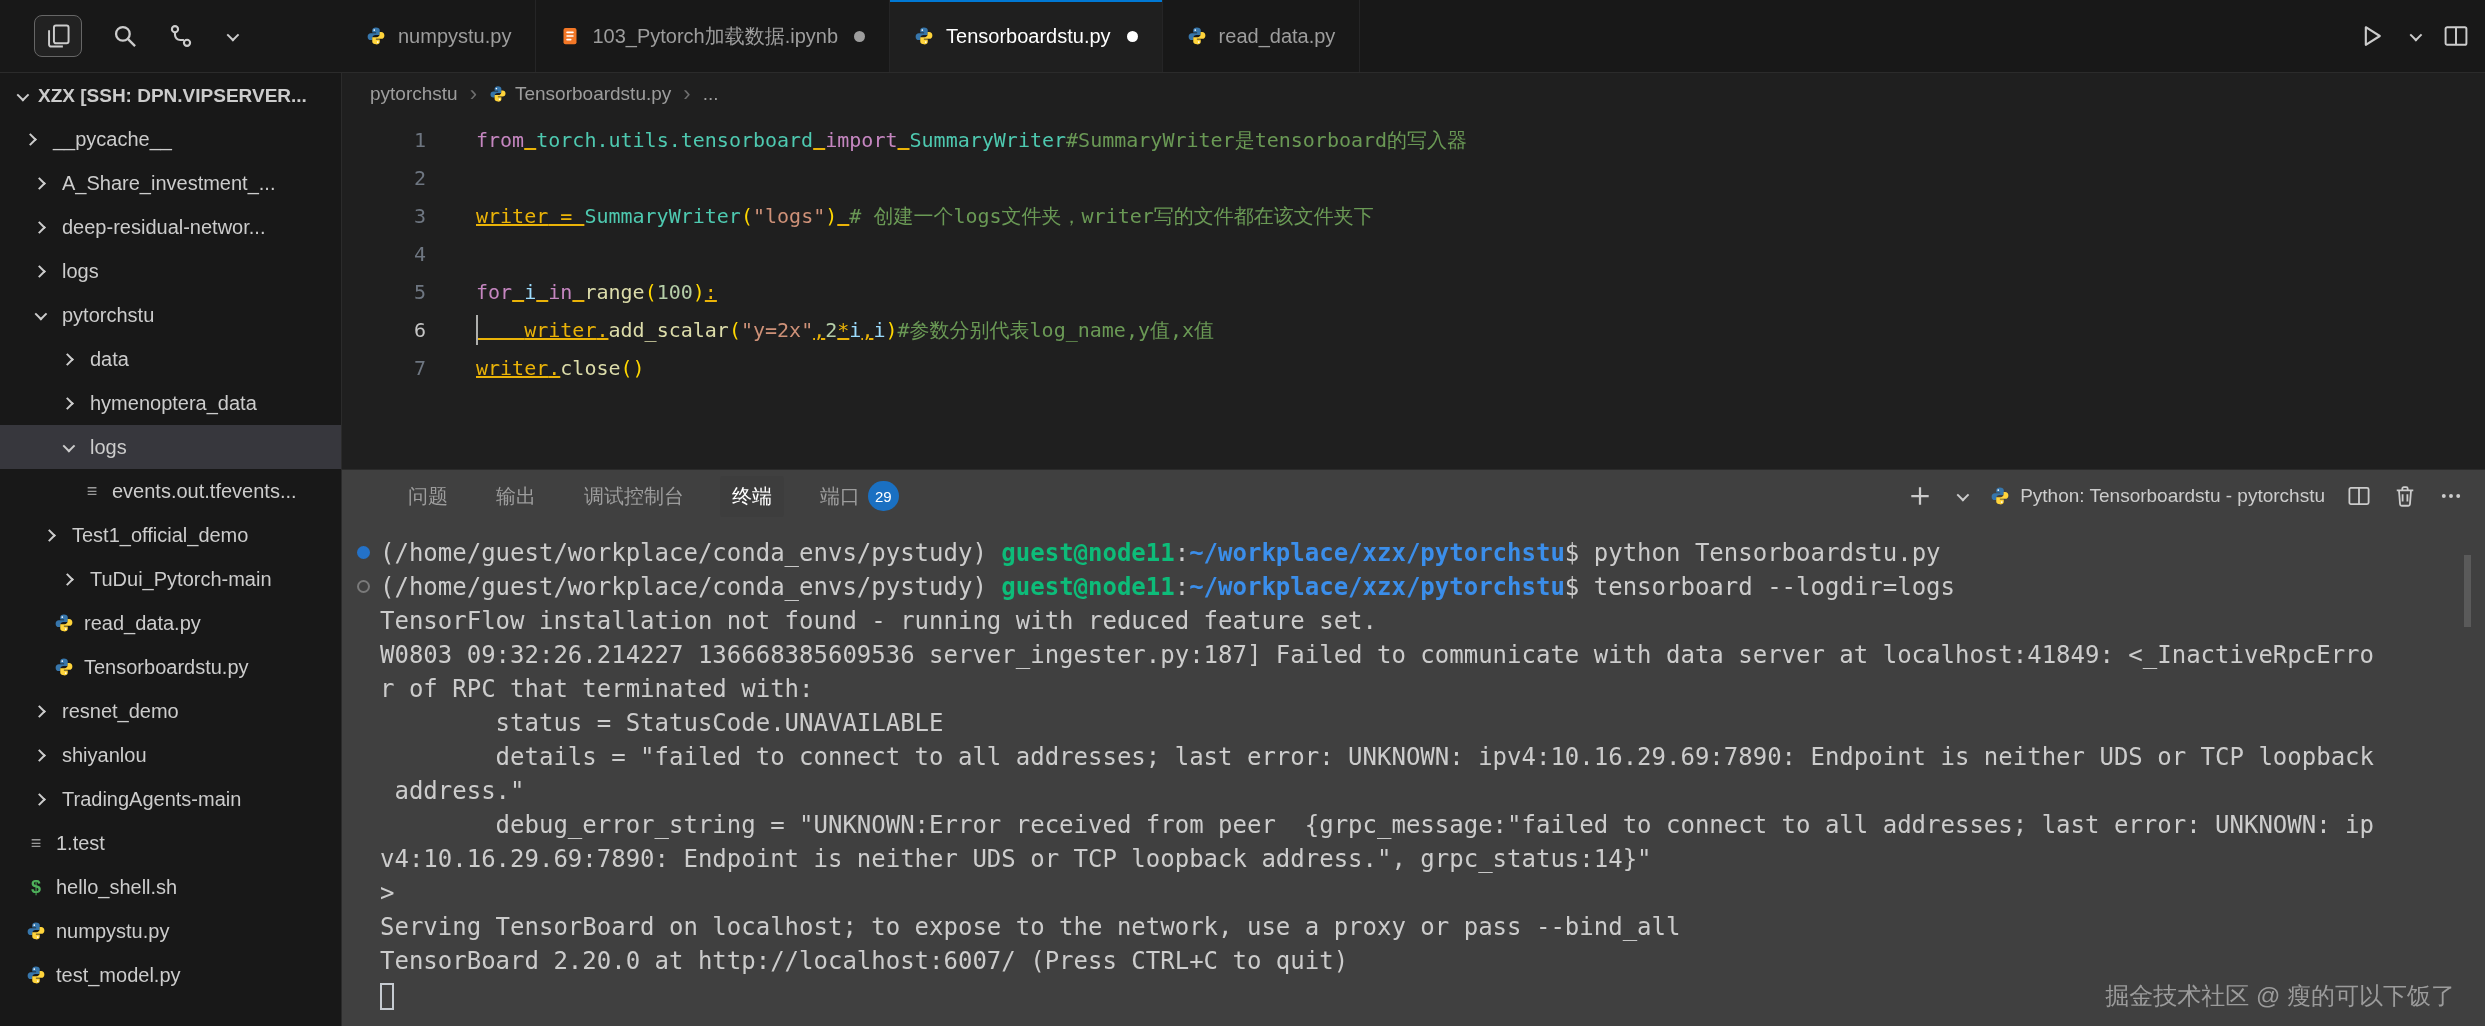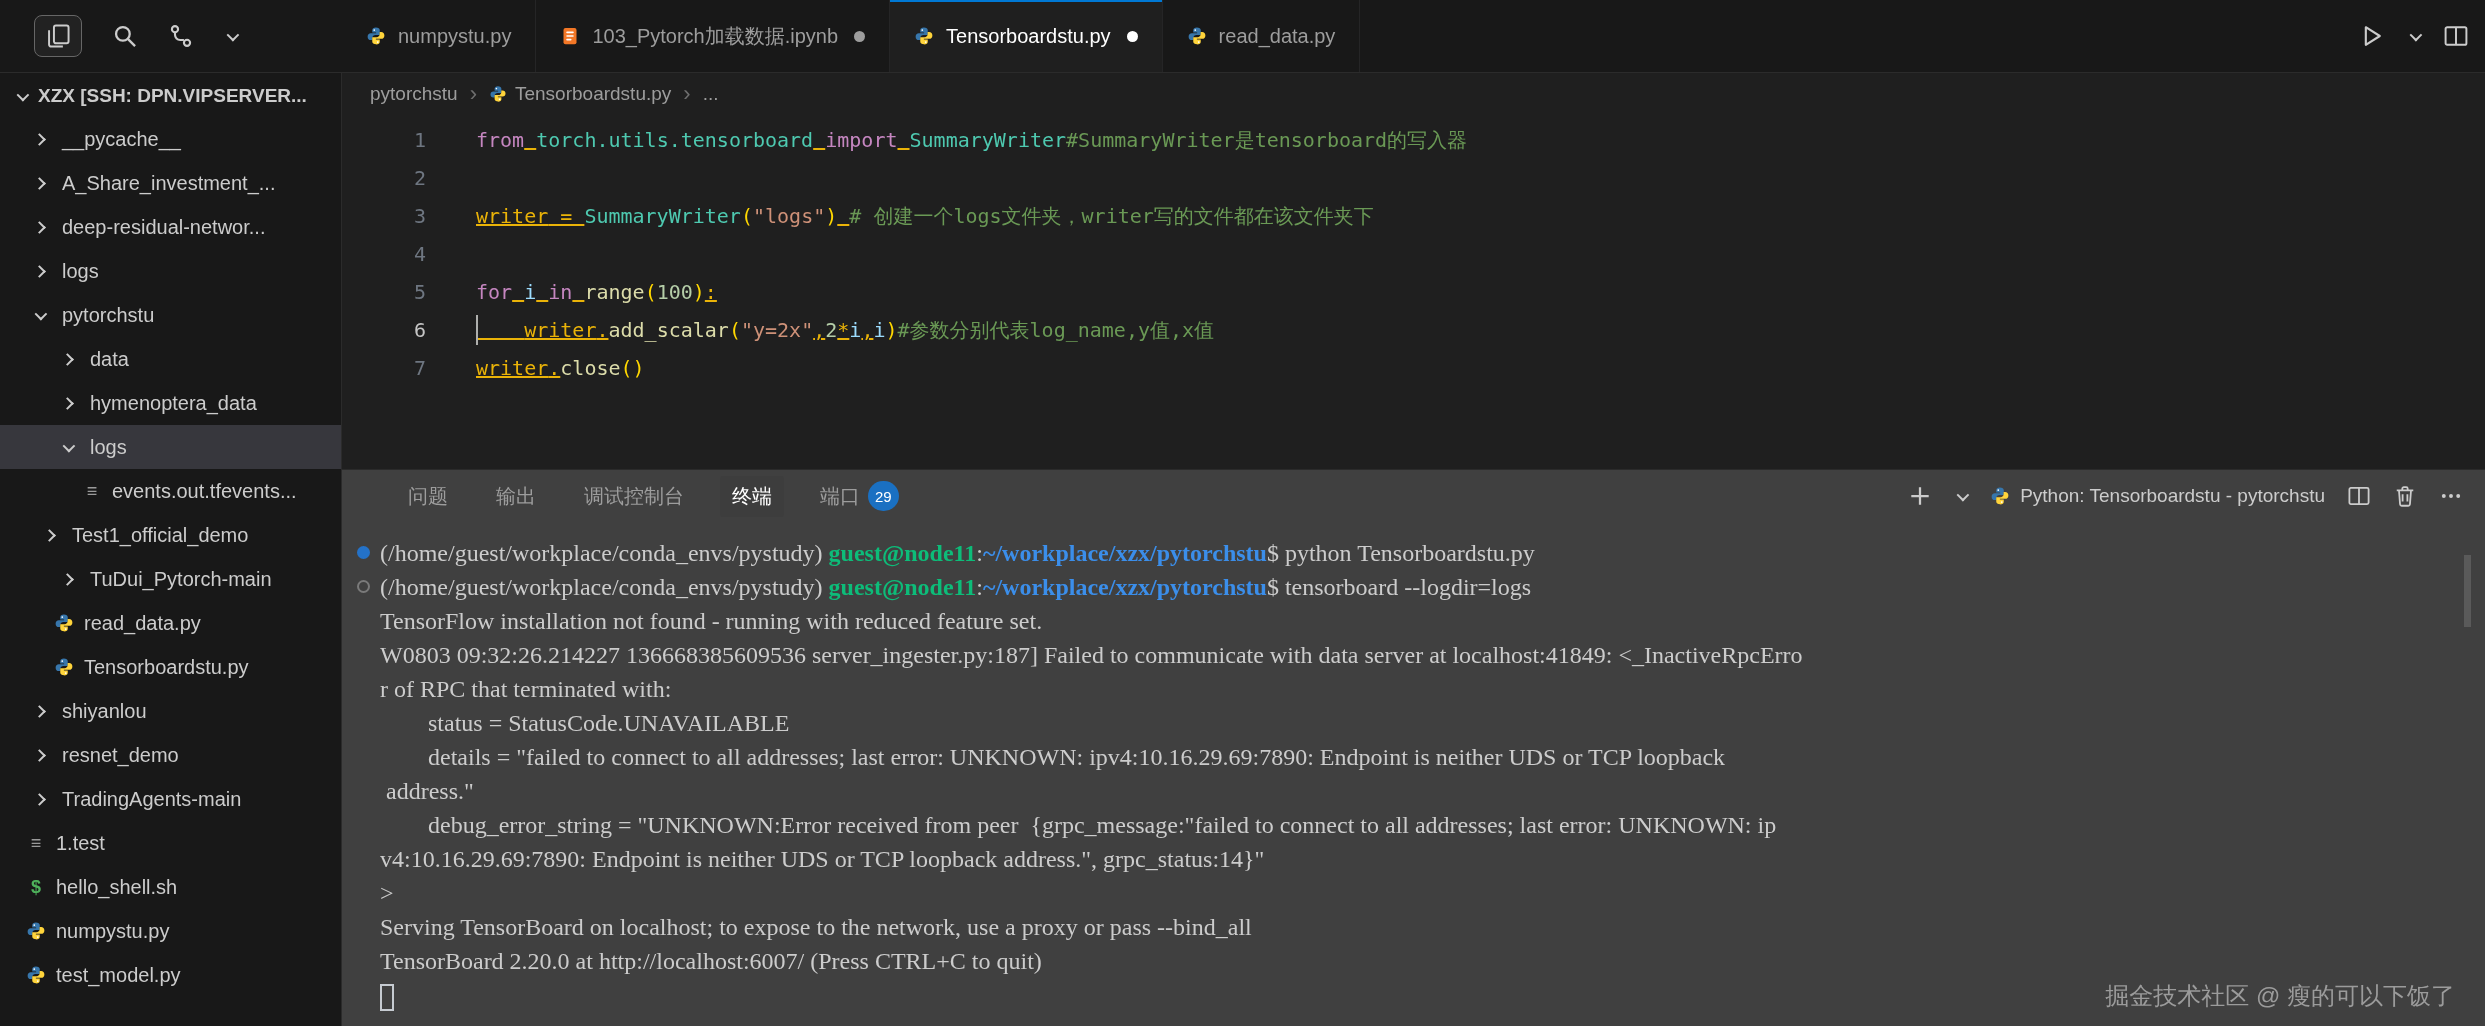--- a/index.html
+++ b/index.html
@@ -58,21 +58,21 @@
   
   .panel { height:557px; flex:none; background:#404040; border-top:1px solid #2b2b2b; position:relative; overflow:hidden; }
   .panel-header { height:52px; display:flex; align-items:center; padding-left:54px; padding-right:22px; }
   .ptab { display:flex; align-items:center; gap:8px; font-size:20px; color:#9d9d9d; margin-right:24px; padding:7px 12px; border-radius:3px; white-space:nowrap; }
   .ptab.active { background:#3d3d3d; color:#ffffff; }
   .badge { background:#1a70c2; color:#fff; font-size:15px; min-width:30px; height:30px; border-radius:15px; display:flex; align-items:center; justify-content:center; padding:0 7px; }
   .panel-actions { margin-left:auto; display:flex; align-items:center; gap:22px; color:#cccccc; }
   .session { display:flex; align-items:center; gap:10px; font-size:19px; color:#cccccc; white-space:nowrap; }
 
   .terminal { padding:14px 30px 0 38px; font-family:"DejaVu Sans Mono", monospace; font-size:24px; line-height:34px; color:#cccccc; }
-  .tline { position:relative; height:34px; white-space:pre;font-family:Liberation Serif, serif; }
+  .tline { position:relative; height:34px; white-space:pre; }
   .marker { position:absolute; left:-23px; top:10px; width:13px; height:13px; border-radius:50%; }
   .marker.success { background:#2472c8; }
   .marker.running { border:2px solid #7a7a7a; background:transparent; }
   .tgreen { color:#0dbc79; font-weight:bold; }
   .tblue  { color:#3b8eea; font-weight:bold; }
   .tfg    { color:#cccccc; }
   .block-cursor { display:inline-block; width:14px; height:27px; border:2px solid #c6cbd1; vertical-align:middle; }
 
   .scrollbar-thumb { position:absolute; right:14px; top:85px; width:7px; height:72px; background:#5a5a5a; }
   .watermark { position:absolute; right:30px; bottom:14px; font-size:24px; color:#9b9b9b; }
@@ -194,21 +194,21 @@
   <div class="main">
 
     <aside class="sidebar">
       <div class="sb-header">
         <span class="icon" style="height: 14px; width: 14px;">
             <span class="chev down"></span>
           </span>
         <span>XZX [SSH: DPN.VIPSERVER...</span>
       </div>
       <div class="tree">
-          <div class="tree-item" style="padding-left: 26px;">
+          <div class="tree-item" style="padding-left: 17px;">
             <span class="slot">
               <span class="chev right"></span>
             </span>
             <span class="tree-label">__pycache__</span>
           </div>
           <div class="tree-item" style="padding-left: 26px;">
             <span class="slot">
               <span class="chev right"></span>
             </span>
             <span class="tree-label">A_Share_investment_...</span>
@@ -284,27 +284,27 @@
                 <circle cx="6.6" cy="3.2" r=".7" fill="#fff"></circle>
                 <circle cx="9.4" cy="12.8" r=".7" fill="#fff"></circle>
               </svg>
             </span>
             <span class="tree-label">Tensorboardstu.py</span>
           </div>
           <div class="tree-item" style="padding-left: 26px;">
             <span class="slot">
               <span class="chev right"></span>
             </span>
+            <span class="tree-label">resnet_demo</span>
+          </div>
+          <div class="tree-item" style="padding-left: 26px;">
+            <span class="slot">
+              <span class="chev right"></span>
+            </span>
             <span class="tree-label">shiyanlou</span>
-          </div>
-          <div class="tree-item" style="padding-left: 26px;">
-            <span class="slot">
-              <span class="chev right"></span>
-            </span>
-            <span class="tree-label">resnet_demo</span>
           </div>
           <div class="tree-item" style="padding-left: 26px;">
             <span class="slot">
               <span class="chev right"></span>
             </span>
             <span class="tree-label">TradingAgents-main</span>
           </div>
           <div class="tree-item" style="padding-left: 26px;">
             <span class="slot icon" style="height: 20px; width: 20px; color: rgb(154, 154, 154); font-size: 18px;">≡</span>
             <span class="tree-label">1.test</span>

